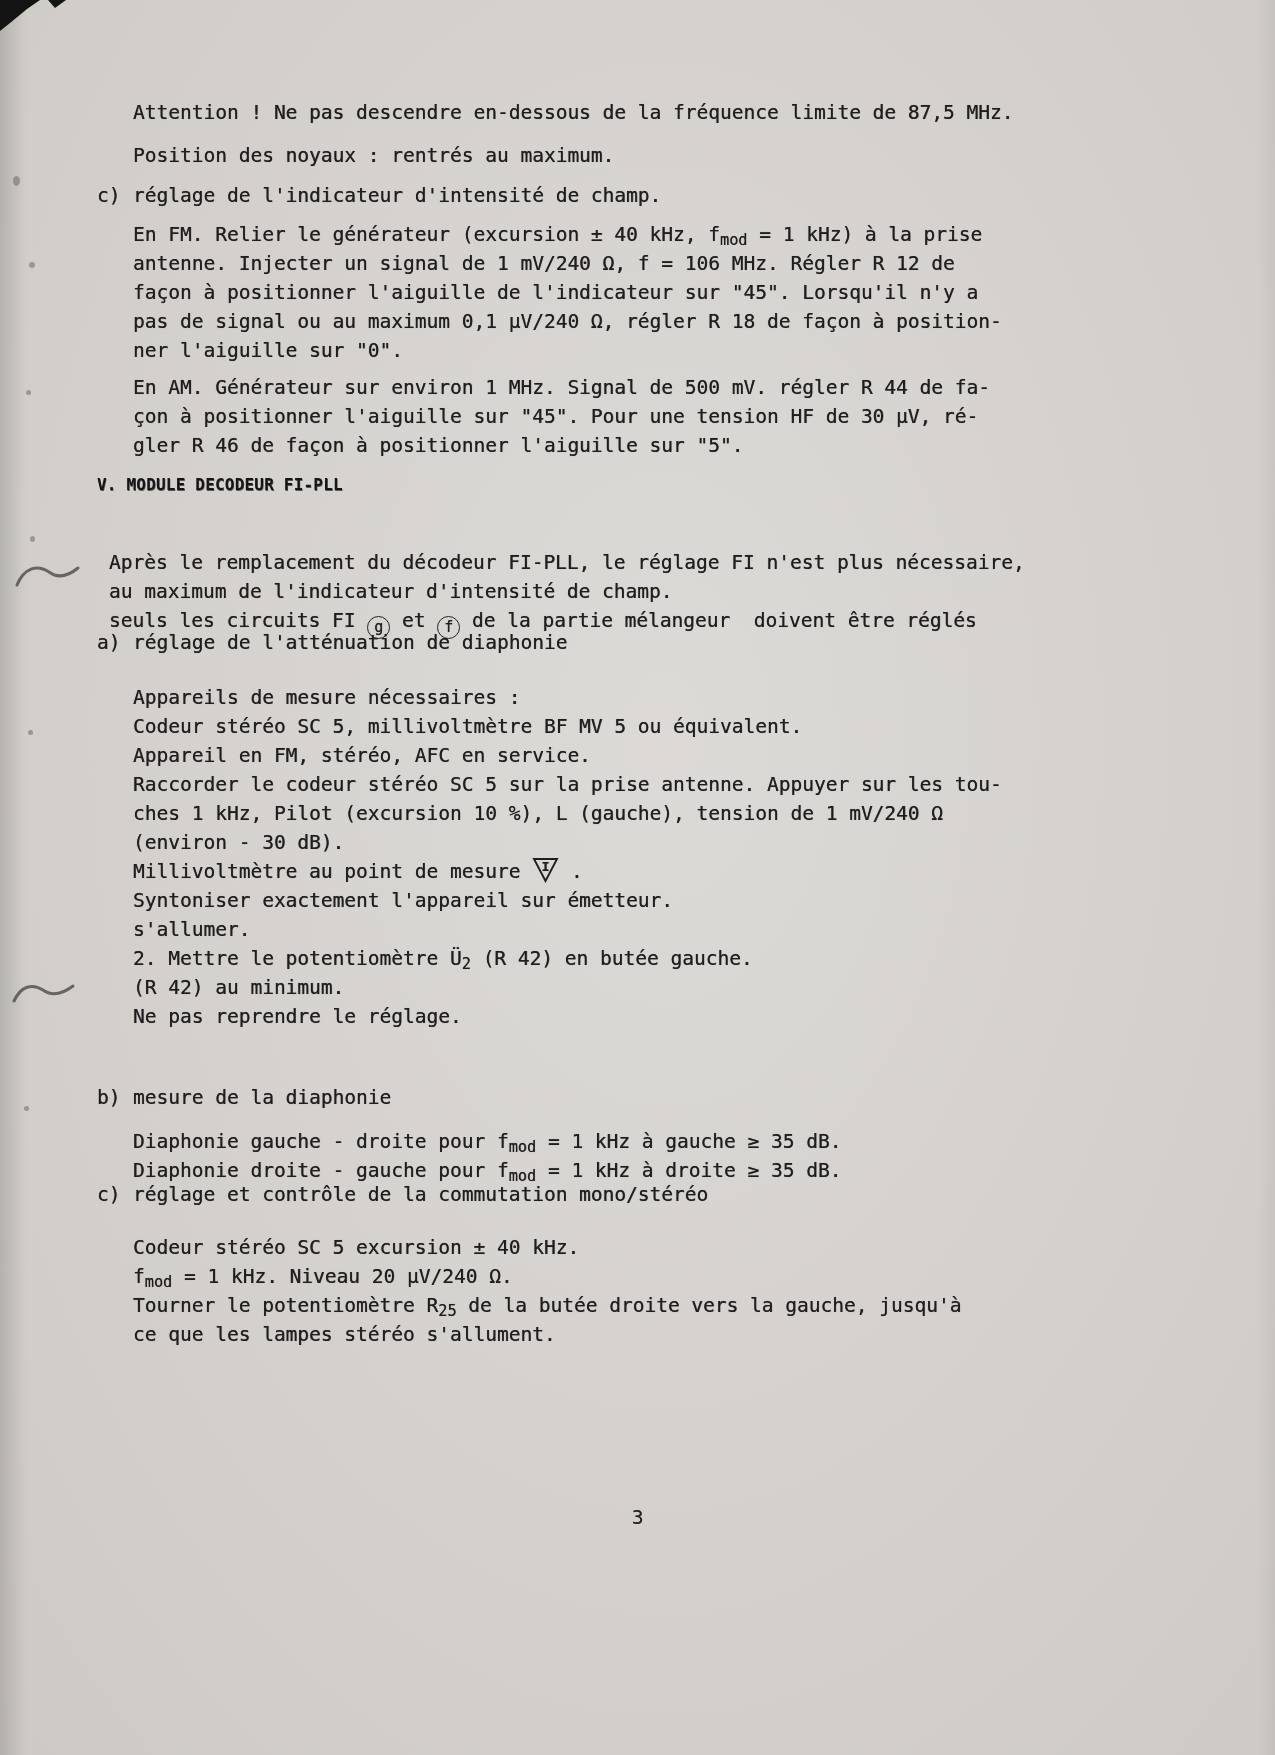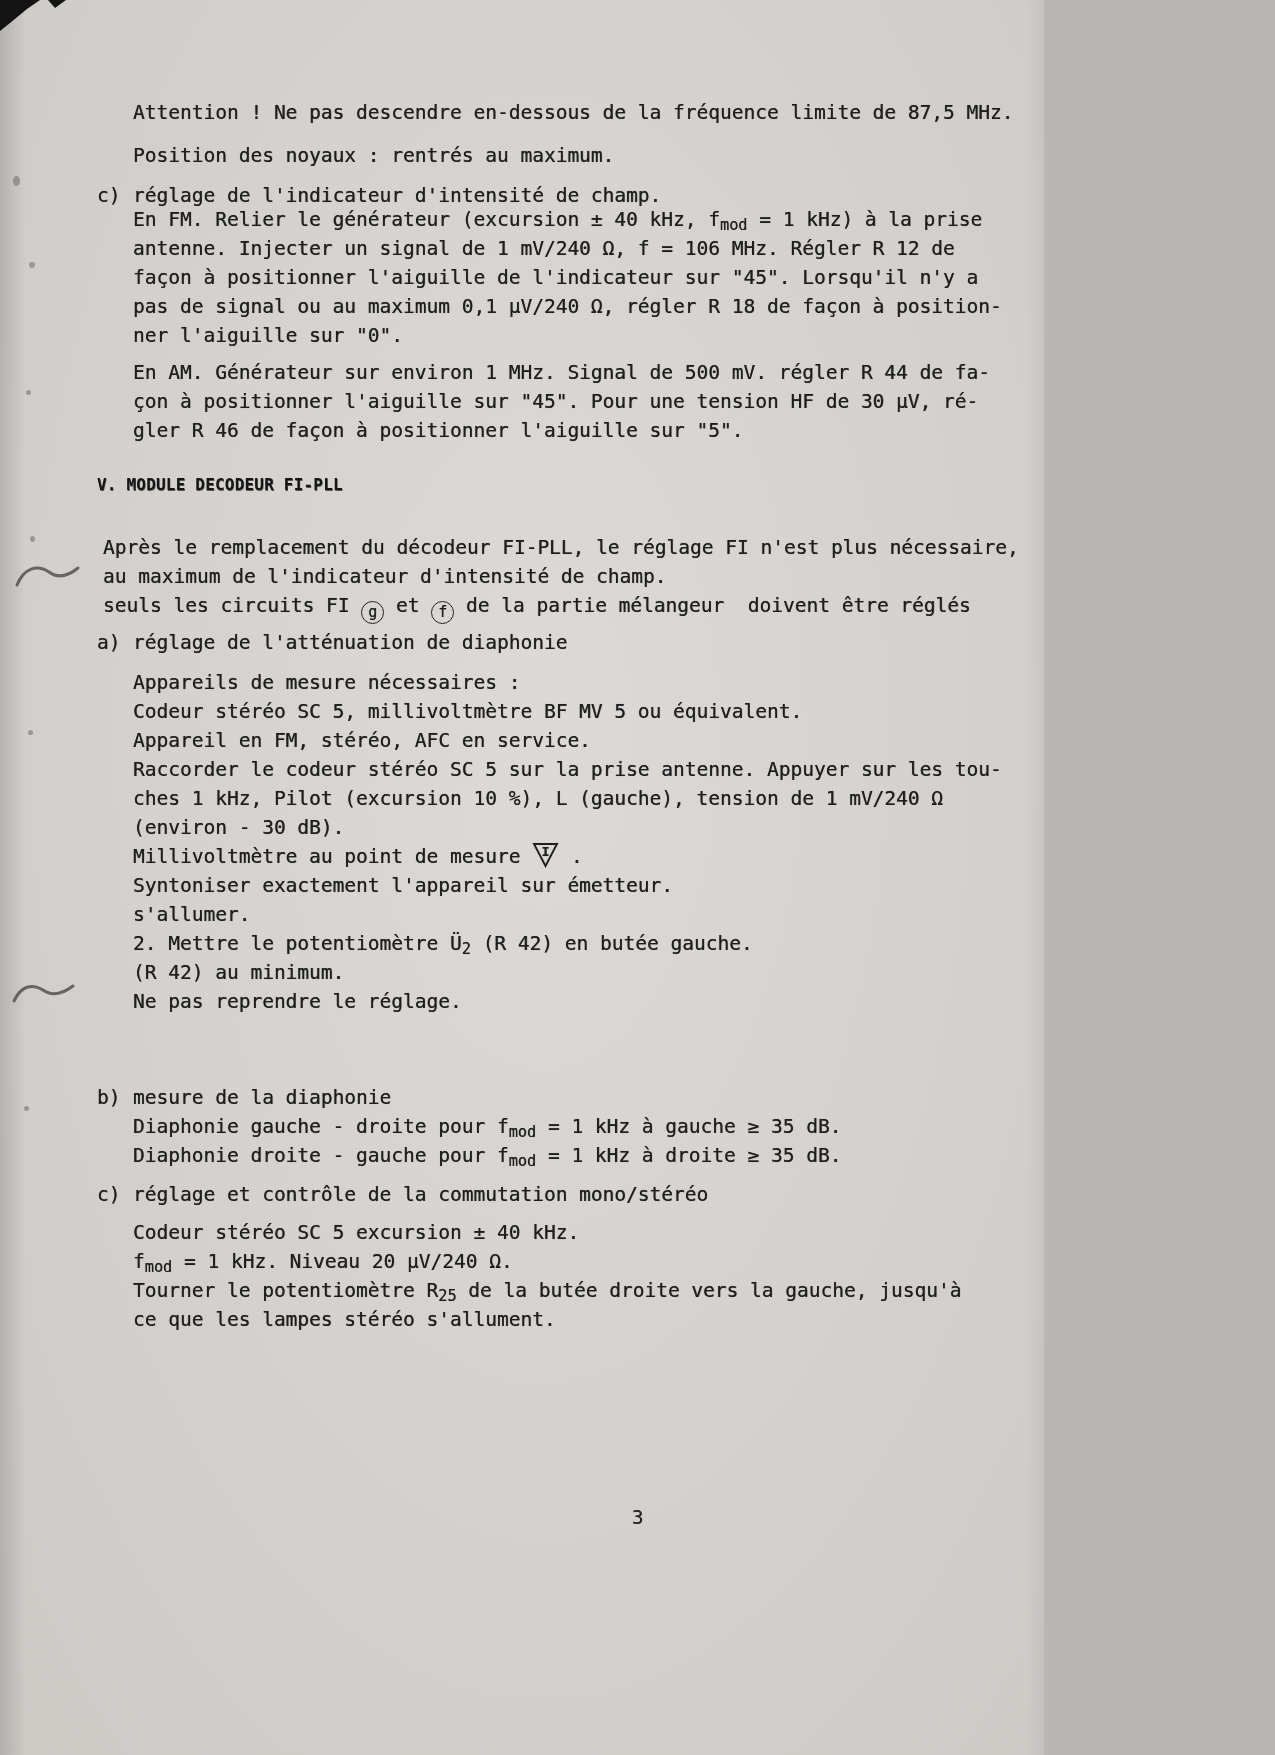--- a/index.html
+++ b/index.html
@@ -3,35 +3,35 @@
 <meta charset="utf-8">
 <style>
   * { margin:0; padding:0; box-sizing:border-box; }
   html, body { width:1275px; height:1755px; overflow:hidden; }
   body {
     font-family: "DejaVu Sans Mono", "Liberation Mono", monospace;
     background:#b9b7b3;
   }
   .page {
     position:relative;
-    width:1044px; height:1755px;
+    width:1275px; height:1755px;
     background:#d6d3cf;
     background-image:
       linear-gradient(90deg, rgba(110,108,104,.28) 0px, rgba(110,108,104,0) 26px),
       linear-gradient(270deg, rgba(110,108,104,.10) 0px, rgba(110,108,104,0) 18px),
       radial-gradient(ellipse at 52% 42%, rgba(255,255,255,.15), rgba(40,38,35,.05));
     overflow:hidden;
   }
   .content {
     position:absolute; left:97px; top:0; width:1050px;
     font-size:19.5px; color:#1e1e1e;
     text-shadow: 0.3px 0.3px 0.5px rgba(25,25,25,.6), 0 0 1px rgba(25,25,25,.25);
   }
   .abs { position:absolute; }
-  .para { position:absolute; }
+  .para { position:absolute;margin-top:15px; }
   .ln { white-space:pre; line-height:29px; height:29px; }
   .head { position:absolute; left:0; display:flex; white-space:pre; line-height:29px; }
   .lbl { display:inline-block; width:36px; }
   .heading {
     position:absolute; left:0;
     font-weight:bold; font-size:16px; letter-spacing:0.2px;
     color:#161616;
     text-shadow: 0.5px 0.5px 0.6px rgba(20,20,20,.65);
     white-space:pre;
   }
@@ -93,21 +93,21 @@
     </div>
 
     <div class="para" style="top:358px;left:36px">
       <div class="ln">En AM. Générateur sur environ 1 MHz. Signal de 500 mV. régler R 44 de fa-</div>
       <div class="ln">çon à positionner l'aiguille sur "45". Pour une tension HF de 30 μV, ré-</div>
       <div class="ln">gler R 46 de façon à positionner l'aiguille sur "5".</div>
     </div>
 
     <div class="heading" style="top:475px">V. MODULE DECODEUR FI-PLL</div>
 
-    <div class="para" style="top:533px;left:6px">
+    <div class="para" style="top:533px;left:12px">
       <div class="ln">Après le remplacement du décodeur FI-PLL, le réglage FI n'est plus nécessaire,</div>
       <div class="ln">au maximum de l'indicateur d'intensité de champ.</div>
       <div class="ln"><span>seuls les circuits FI </span><span class="circle">g</span><span> et </span><span class="circle">f</span><span> de la partie mélangeur  doivent être réglés</span></div>
     </div>
 
     <div class="head" style="top:628px">
       <span class="lbl">a)</span>
       <span>réglage de l'atténuation de diaphonie</span>
     </div>
 

